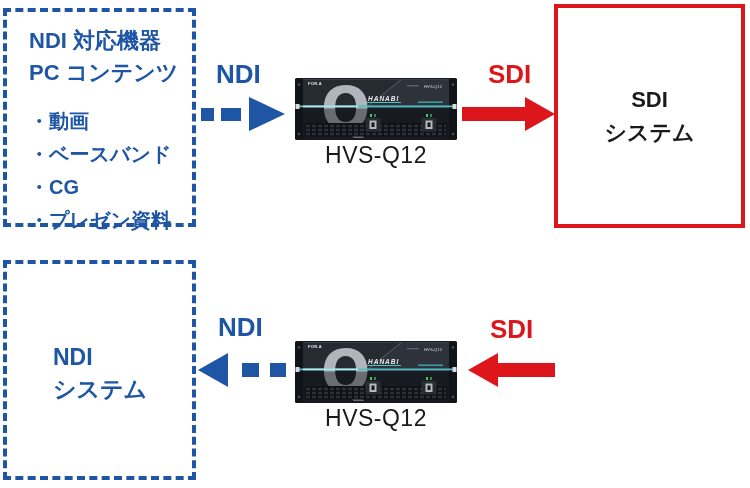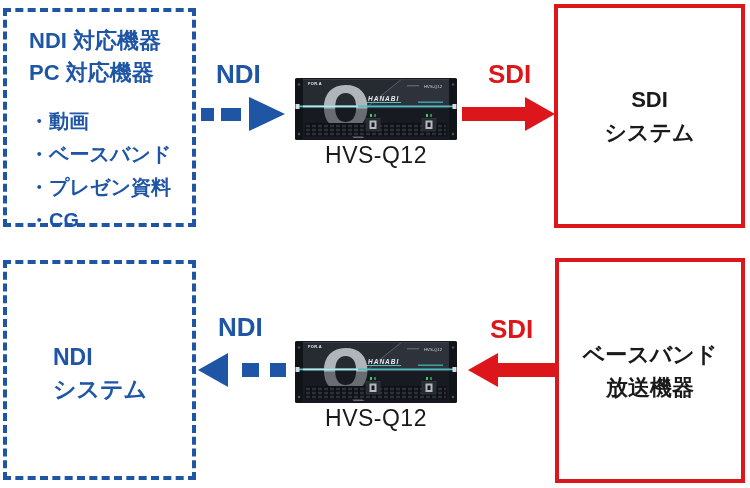--- a/index.html
+++ b/index.html
@@ -51,26 +51,26 @@
   .device-wrap svg{display:block;width:162px;height:62px;}
 </style>
 </head>
 <body>
 
 <div class="canvas">
 
   <div class="abs blue-box" style="left:3px;top:8px;width:193px;height:219px;">
     <div class="src-content">
       <div class="src-title">NDI 対応機器</div>
-      <div class="src-title">PC 対応機器</div>
+      <div class="src-title">PC コンテンツ</div>
       <div class="src-bullets">
         <div class="src-bullet">・動画</div>
         <div class="src-bullet">・ベースバンド</div>
+        <div class="src-bullet">・CG</div>
         <div class="src-bullet">・プレゼン資料</div>
-        <div class="src-bullet">・CG</div>
       </div>
     </div>
   </div>
 
   <div class="abs flow-label blue" style="left:216px;top:61px;">NDI</div>
 
   <div class="abs">
     <div class="abs dash" style="left:201px;top:108px;width:13px;"></div>
     <div class="abs dash" style="left:221px;top:108px;width:20px;"></div>
     <div class="abs head-right-blue" style="left:249px;top:97px;"></div>
@@ -203,18 +203,14 @@
   </div>
   <div class="abs device-caption" style="left:295px;top:406px;">HVS-Q12</div>
 
   <div class="abs flow-label red" style="left:490px;top:316px;">SDI</div>
 
   <div class="abs">
     <div class="abs head-left-red" style="left:468px;top:353px;"></div>
     <div class="abs shaft-red" style="left:498px;top:363px;width:57px;"></div>
   </div>
 
-  <div class="abs red-box" style="left:555px;top:258px;width:190px;height:225px;">
-    <div class="line">ベースバンド</div>
-    <div class="line">放送機器</div>
-  </div>
 
 </div>
 
 </body></html>

